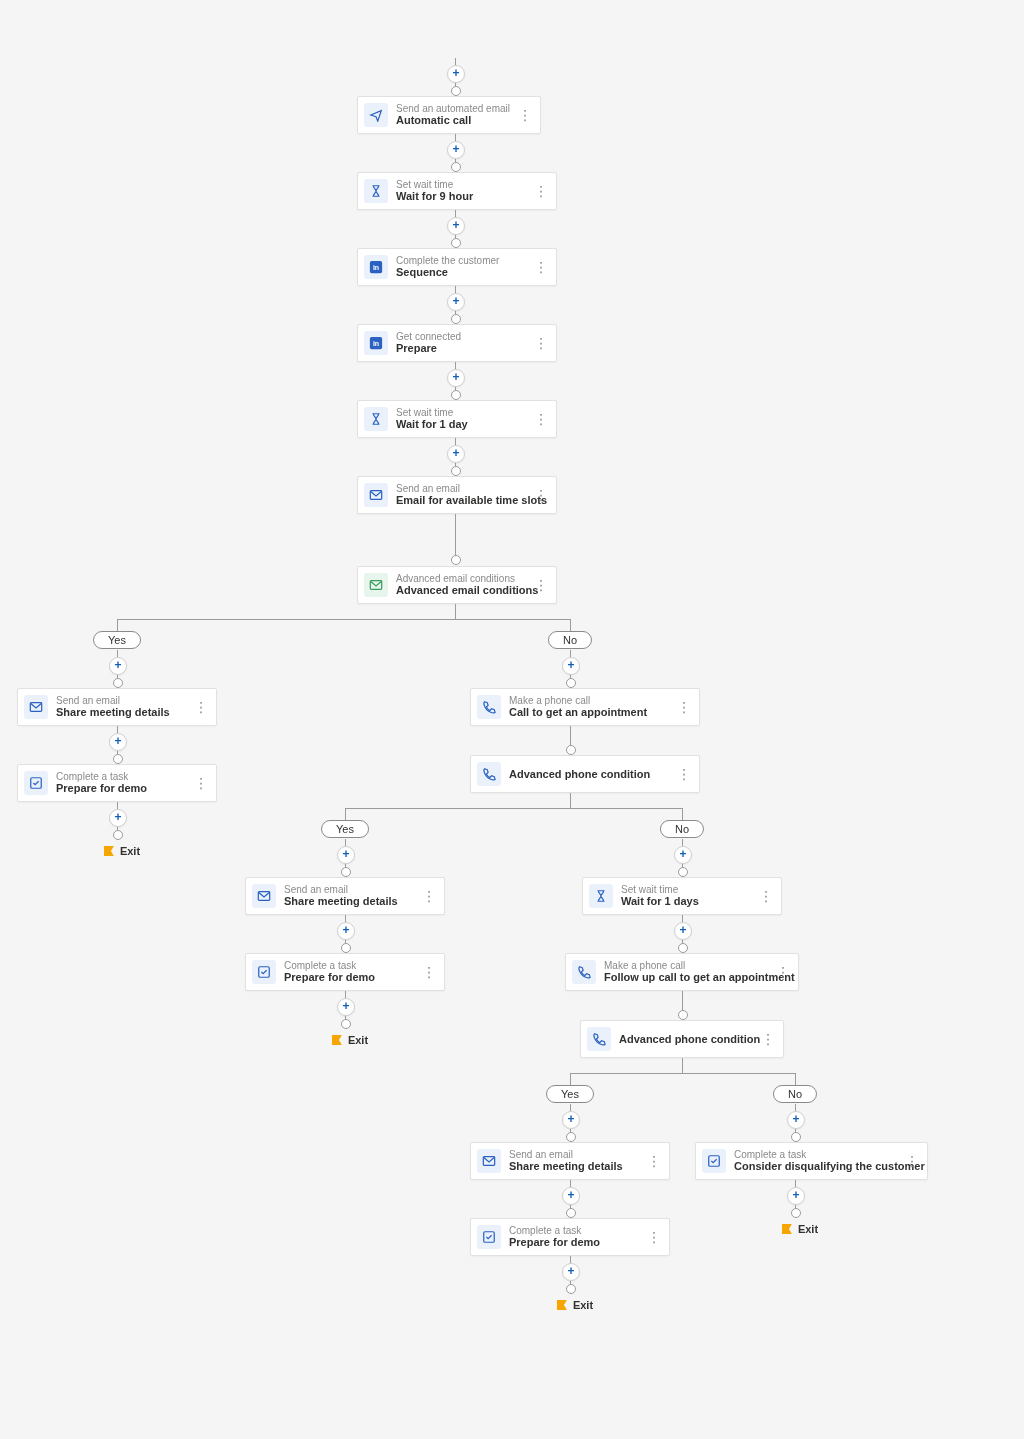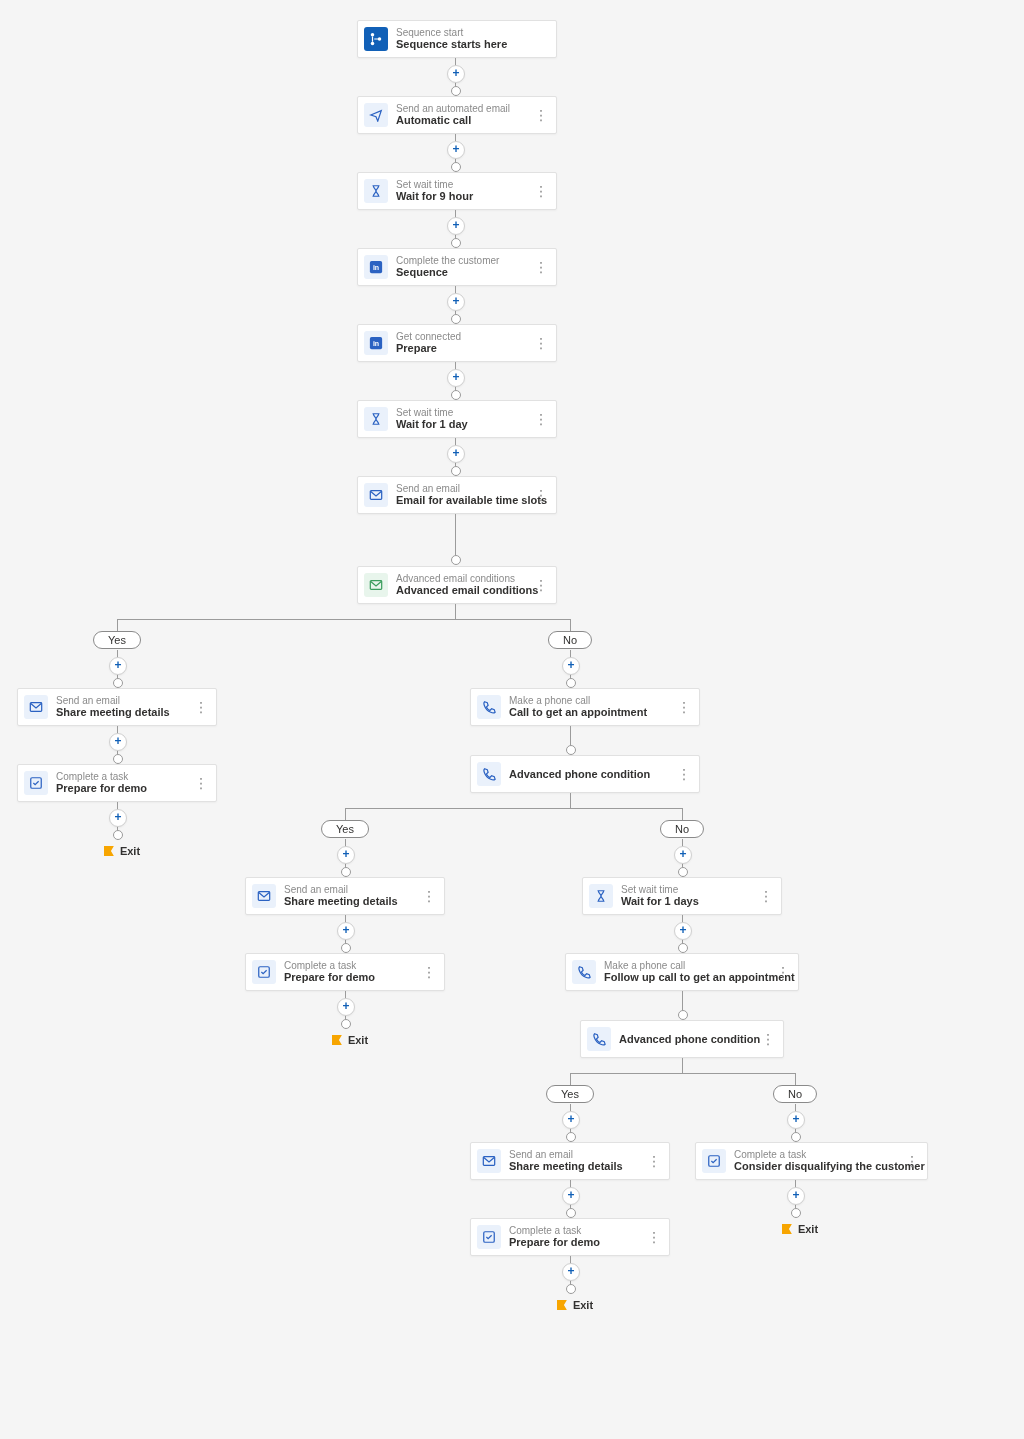--- a/index.html
+++ b/index.html
@@ -114,40 +114,26 @@
     clip-path: polygon(0 0, 100% 0, 70% 50%, 100% 100%, 0 100%);
   }
   
   svg { display: block; }
 </style>
 </head>
 <body>
 
 <div class="canvas">
 
-  <div class="card" style="left:357px; top:20px; width:200px;">
-    <span class="icon-box icon-dark">
-      <svg width="14" height="14" viewBox="0 0 16 16" fill="currentColor">
-          <circle cx="4" cy="3" r="2"></circle>
-          <circle cx="4" cy="13" r="2"></circle>
-          <circle cx="12" cy="8" r="2"></circle>
-          <path d="M4 5v6M12 8H6" stroke="currentColor" stroke-width="1.4" fill="none"></path>
-        </svg>
-    </span>
-    <span class="texts">
-      <span class="sub">Sequence start</span>
-      <span class="ttl">Sequence starts here</span>
-    </span>
-  </div>
 
   <div class="vline" style="left:455px; top:58px; height:38px;"></div>
   <div class="plus" style="left:455px; top:65px;">+</div>
   <div class="dot" style="left:455px; top:86px;"></div>
 
-  <div class="card" style="left:357px; top:96px; width:200px;">
+  <div class="card" style="left:357px; top:96px; width:184px;">
     <span class="icon-box icon-light">
       <svg width="14" height="14" viewBox="0 0 16 16" fill="none" stroke="currentColor" stroke-width="1.4">
           <path d="M2 8l12-5-4 12-2-5-6-2z"></path>
         </svg>
     </span>
     <span class="texts">
       <span class="sub">Send an automated email</span>
       <span class="ttl">Automatic call</span>
     </span>
     <span class="more">⋮</span>

